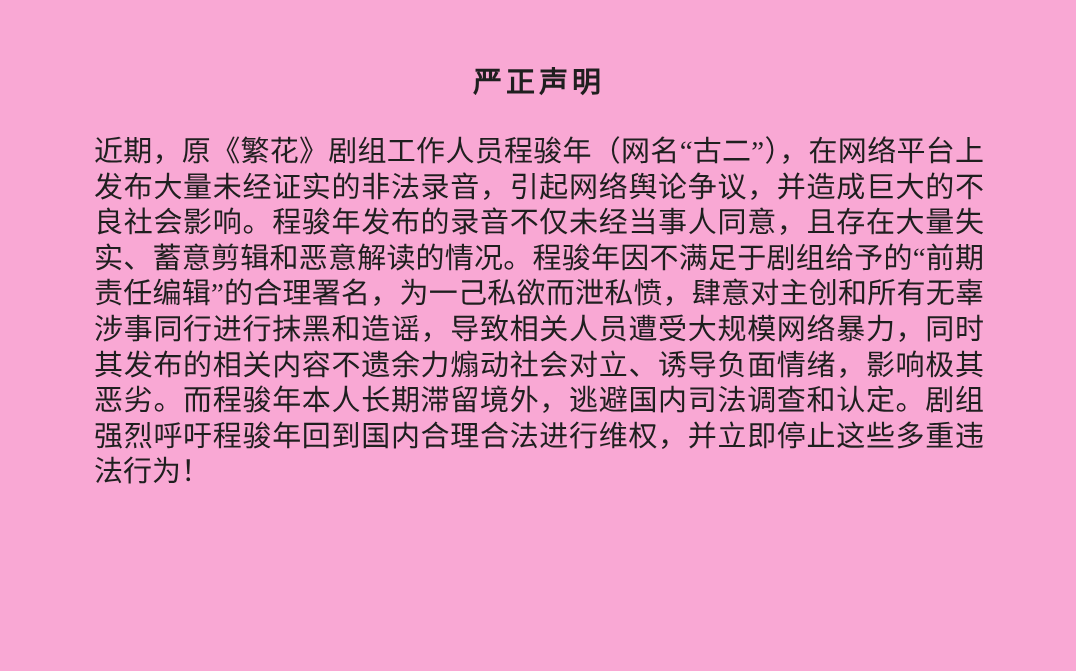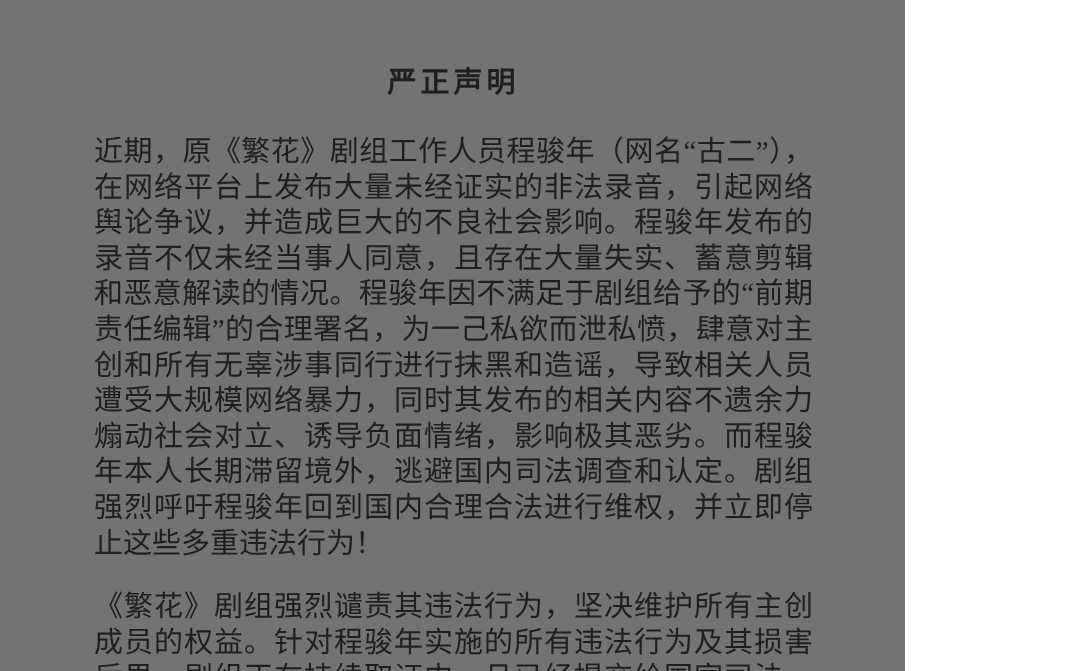--- a/index.html
+++ b/index.html
@@ -9,24 +9,24 @@
   }
   body {
     width: 1080px;
     height: 671px;
     overflow: hidden;
     font-family: "Liberation Serif", "DejaVu Serif", serif;
     color: #1f1f1f;
   }
   .statement-page {
     box-sizing: border-box;
-    width: 905px;
+    width: 1076px;
     height: 671px;
     padding: 58px 92px 0 94px;
-    background: #737373;
+    background: #f9a8d4;
   }
   .statement-title {
     margin: 0 0 34px 0;
     text-align: center;
     font-size: 29px;
     font-weight: 600;
     letter-spacing: 4px;
   }
   .statement-paragraph {
     margin: 0 0 28px 0;
@@ -49,19 +49,14 @@
   }
 </style>
 </head>
 <body>
 
 <div class="statement-page">
   <h1 class="statement-title">严正声明</h1>
 
   <p class="statement-paragraph">近期，原《繁花》剧组工作人员程骏年（网名“古二”），在网络平台上发布大量未经证实的非法录音，引起网络舆论争议，并造成巨大的不良社会影响。程骏年发布的录音不仅未经当事人同意，且存在大量失实、蓄意剪辑和恶意解读的情况。程骏年因不满足于剧组给予的“前期责任编辑”的合理署名，为一己私欲而泄私愤，肆意对主创和所有无辜涉事同行进行抹黑和造谣，导致相关人员遭受大规模网络暴力，同时其发布的相关内容不遗余力煽动社会对立、诱导负面情绪，影响极其恶劣。而程骏年本人长期滞留境外，逃避国内司法调查和认定。剧组强烈呼吁程骏年回到国内合理合法进行维权，并立即停止这些多重违法行为！</p>
 
-  <p class="statement-paragraph">《繁花》剧组强烈谴责其违法行为，坚决维护所有主创成员的权益。针对程骏年实施的所有违法行为及其损害后果，剧组正在持续取证中，且已经提交给国家司法、执法机关和相关主管部门。剧组全体成员相信法律会给出最真实和最有力的回应与判决！</p>
 
-  <div class="signature-block">
-    <div class="signature-line">《繁花》剧组</div>
-    <div class="date-line">2025 年 11 月 8 日</div>
-  </div>
 </div>
 
 </body></html>

